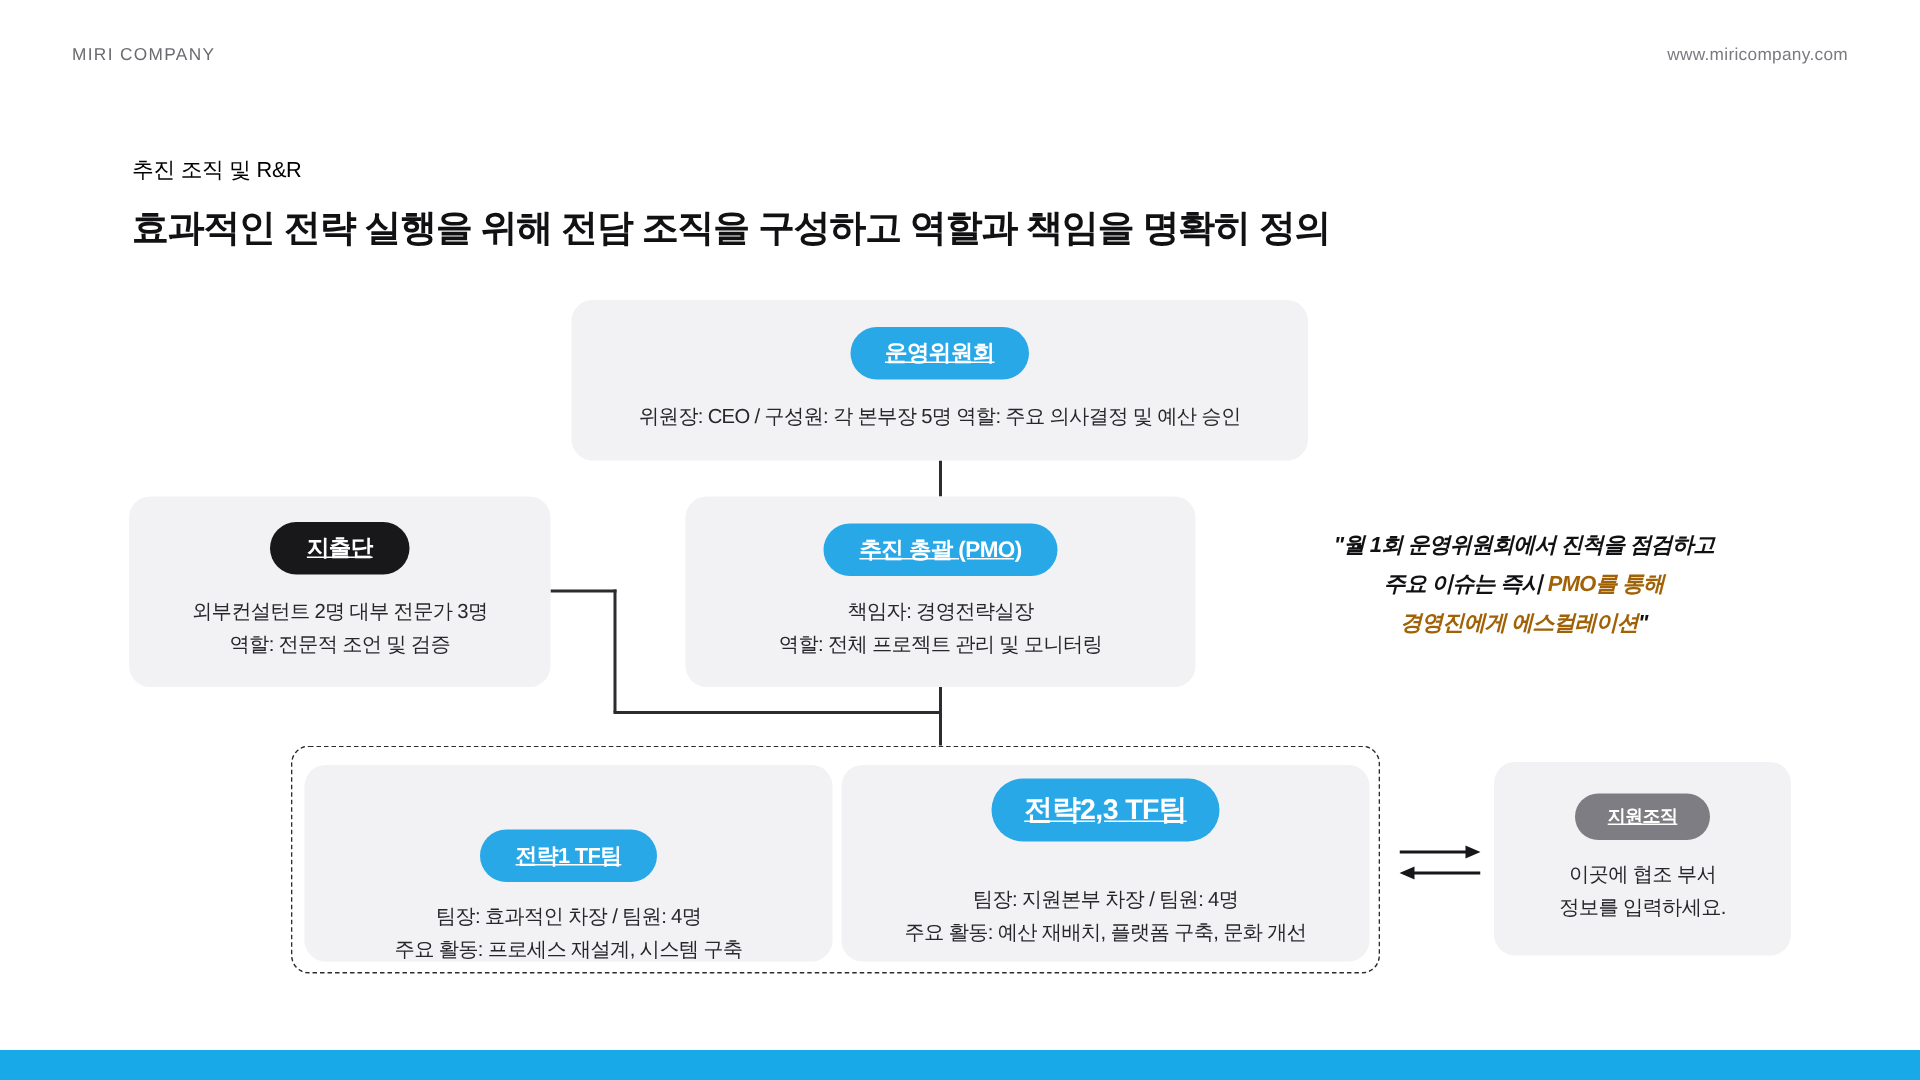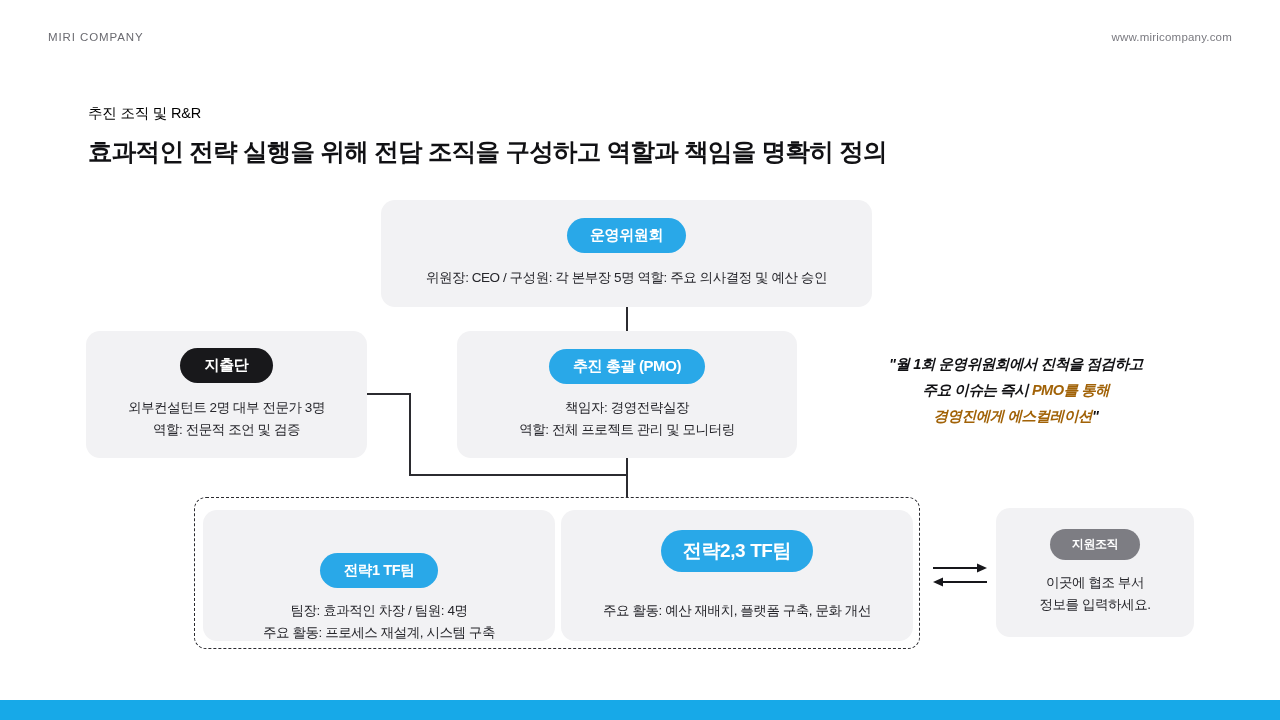--- a/index.html
+++ b/index.html
@@ -67,20 +67,21 @@
     justify-content: center;
   }
   .badge {
     display: inline-block;
     border-radius: 999px;
     color: #ffffff;
     font-weight: bold;
     letter-spacing: -0.4px;
     text-align: left;
     white-space: nowrap;
+    text-decoration: underline;
   }
   .badge-blue { background: #29a8e8; }
   .badge-dark { background: #18181b; }
   .badge-gray { background: #7d7d83; }
 
   .card-lines {
     text-align: center;
     color: #26262b;
     font-size: 13.5px;
     line-height: 1.62;
@@ -222,20 +223,21 @@
   <span class="badge badge-blue">전략1 TF팀</span>
   <div class="card-lines">
     <div>팀장: 효과적인 차장 / 팀원: 4명</div>
     <div>주요 활동: 프로세스 재설계, 시스템 구축</div>
   </div>
 </div>
 
 <div class="card" id="card-tf2">
   <span class="badge badge-blue">전략2,3 TF팀</span>
   <div class="card-lines">
+    <div>팀장: 지원본부 차장 / 팀원: 4명</div>
     <div>주요 활동: 예산 재배치, 플랫폼 구축, 문화 개선</div>
   </div>
 </div>
 
 <svg id="arrows" viewBox="0 0 54 30">
   <line x1="0" y1="8" x2="46" y2="8" stroke="#17171b" stroke-width="2"></line>
   <polygon points="54,8 44,3.6 44,12.4" fill="#17171b"></polygon>
   <line x1="8" y1="22" x2="54" y2="22" stroke="#17171b" stroke-width="2"></line>
   <polygon points="0,22 10,17.6 10,26.4" fill="#17171b"></polygon>
 </svg>

